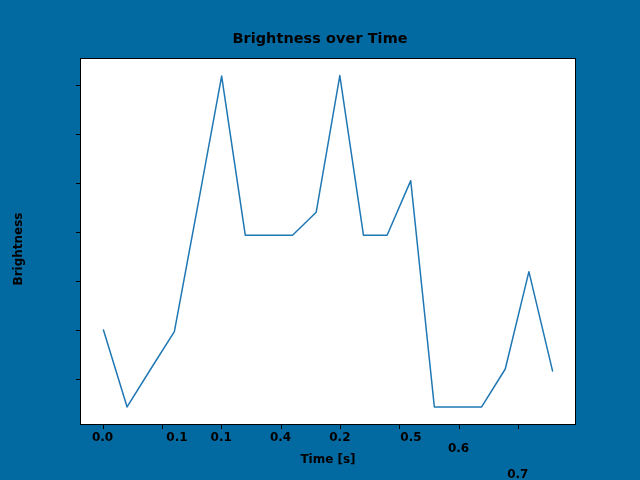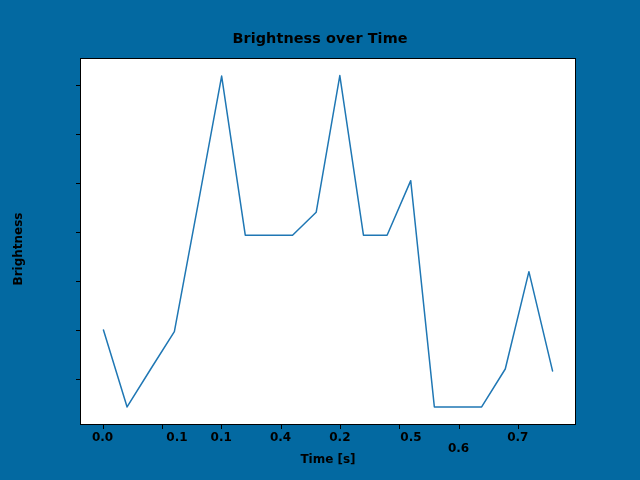--- a/index.html
+++ b/index.html
@@ -124,19 +124,19 @@
       <div class="xtick-label" style="left: 221.206px;">0.1</div>
       <div class="xtick-mark" style="left: 280.536px;"></div>
       <div class="xtick-label" style="left: 280.536px;">0.4</div>
       <div class="xtick-mark" style="left: 339.866px;"></div>
       <div class="xtick-label" style="left: 339.866px;">0.2</div>
       <div class="xtick-mark" style="left: 399.196px;"></div>
       <div class="xtick-label" style="left: 411px;">0.5</div>
       <div class="xtick-mark" style="left: 458.526px;"></div>
       <div class="xtick-label" style="left: 458.526px; margin-top: 11px;">0.6</div>
       <div class="xtick-mark" style="left: 517.856px;"></div>
-      <div class="xtick-label" style="left: 517.856px;">0.7</div>
+      <div class="xtick-label" style="left: 517.856px; margin-top: 37px;">0.7</div>
     </div>
 
   <div id="xlabel">Time [s]</div>
   <div id="ylabel">Brightness</div>
 
 </div>
 
 </body></html>

